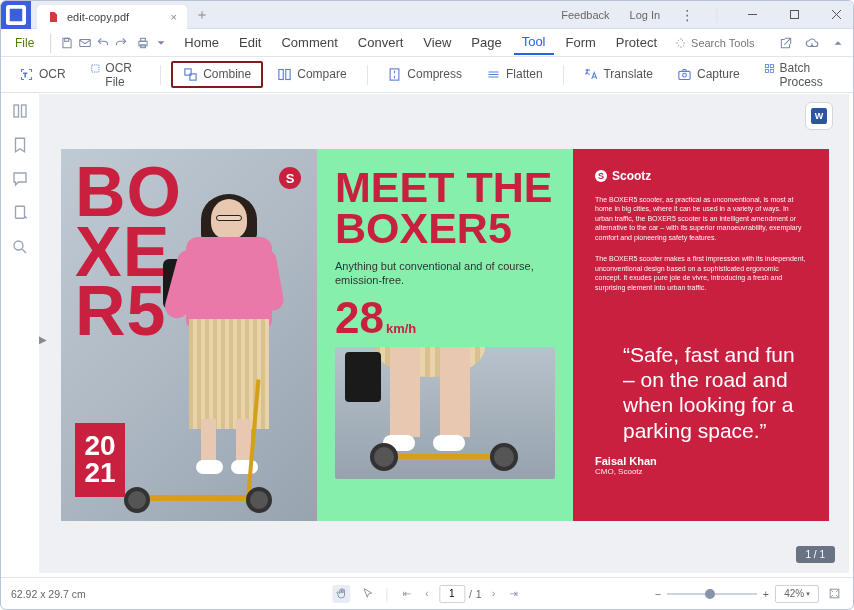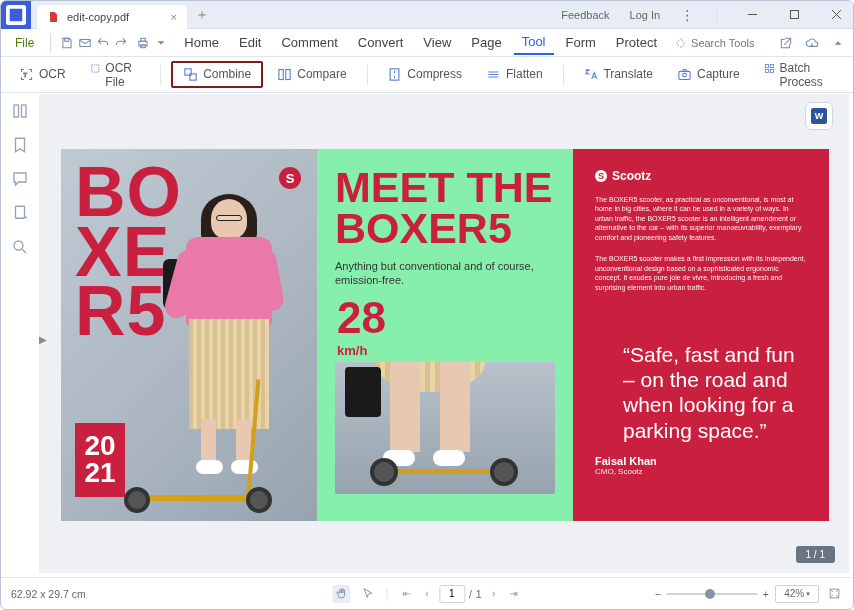--- a/index.html
+++ b/index.html
@@ -56,21 +56,21 @@
 .person .shoe{position:absolute;bottom:-5px;left:-5px;width:27px;height:14px;background:#fff;border-radius:8px;}
 .scooter{position:absolute;left:55px;bottom:8px;width:170px;height:80px;}
 .scooter .deck{position:absolute;left:20px;bottom:12px;width:120px;height:6px;background:#d4a017;border-radius:3px;}
 .scooter .stem{position:absolute;left:130px;bottom:14px;width:4px;height:120px;background:#d4a017;transform:rotate(5deg);transform-origin:bottom;}
 .scooter .wheel{position:absolute;bottom:0;width:26px;height:26px;border:4px solid #333;border-radius:50%;background:#555;}
 .scooter .wheel.w1{left:8px;} .scooter .wheel.w2{left:130px;}
 
 .panel2{width:256px;background:#86efac;padding:18px;position:relative;}
 .panel2 .headline{font-family:Impact,Arial;font-size:43px;font-weight:900;line-height:0.95;color:#c92040;letter-spacing:0px;}
 .panel2 .sub{margin-top:10px;font-size:11px;color:#333;line-height:1.3;}
-.panel2 .speed{margin-top:6px;display:flex;align-items:baseline;flex-direction:column;}
+.panel2 .speed{margin-top:6px;display:flex;align-items:baseline;}
 .panel2 .speed .num{font-family:Impact,Arial;font-size:44px;font-weight:900;color:#c92040;}
 .panel2 .speed .unit{font-size:13px;color:#c92040;font-weight:600;margin-left:2px;}
 .panel2 .thumb{margin-top:4px;width:220px;height:132px;background:linear-gradient(#b8c2cb,#96a2ae);position:relative;overflow:hidden;border-radius:2px;}
 .thumb .tleg{position:absolute;top:0;width:30px;height:90px;background:#e8c8b0;}
 .thumb .tleg.l{left:55px;} .thumb .tleg.r{left:105px;}
 .thumb .tskirt{position:absolute;left:40px;top:-30px;width:110px;height:60px;background:repeating-linear-gradient(90deg,#d9c18f 0 5px,#e8d4a8 5px 10px);border-radius:0 0 50% 50%;}
 .thumb .tbag{position:absolute;left:10px;top:5px;width:36px;height:50px;background:#1a1a1a;border-radius:4px;}
 .thumb .tshoe{position:absolute;width:32px;height:16px;background:#fff;border-radius:8px;bottom:28px;}
 .thumb .tshoe.l{left:48px;} .thumb .tshoe.r{left:98px;}
 .thumb .twheel{position:absolute;bottom:8px;width:28px;height:28px;border:4px solid #333;border-radius:50%;background:#555;}

